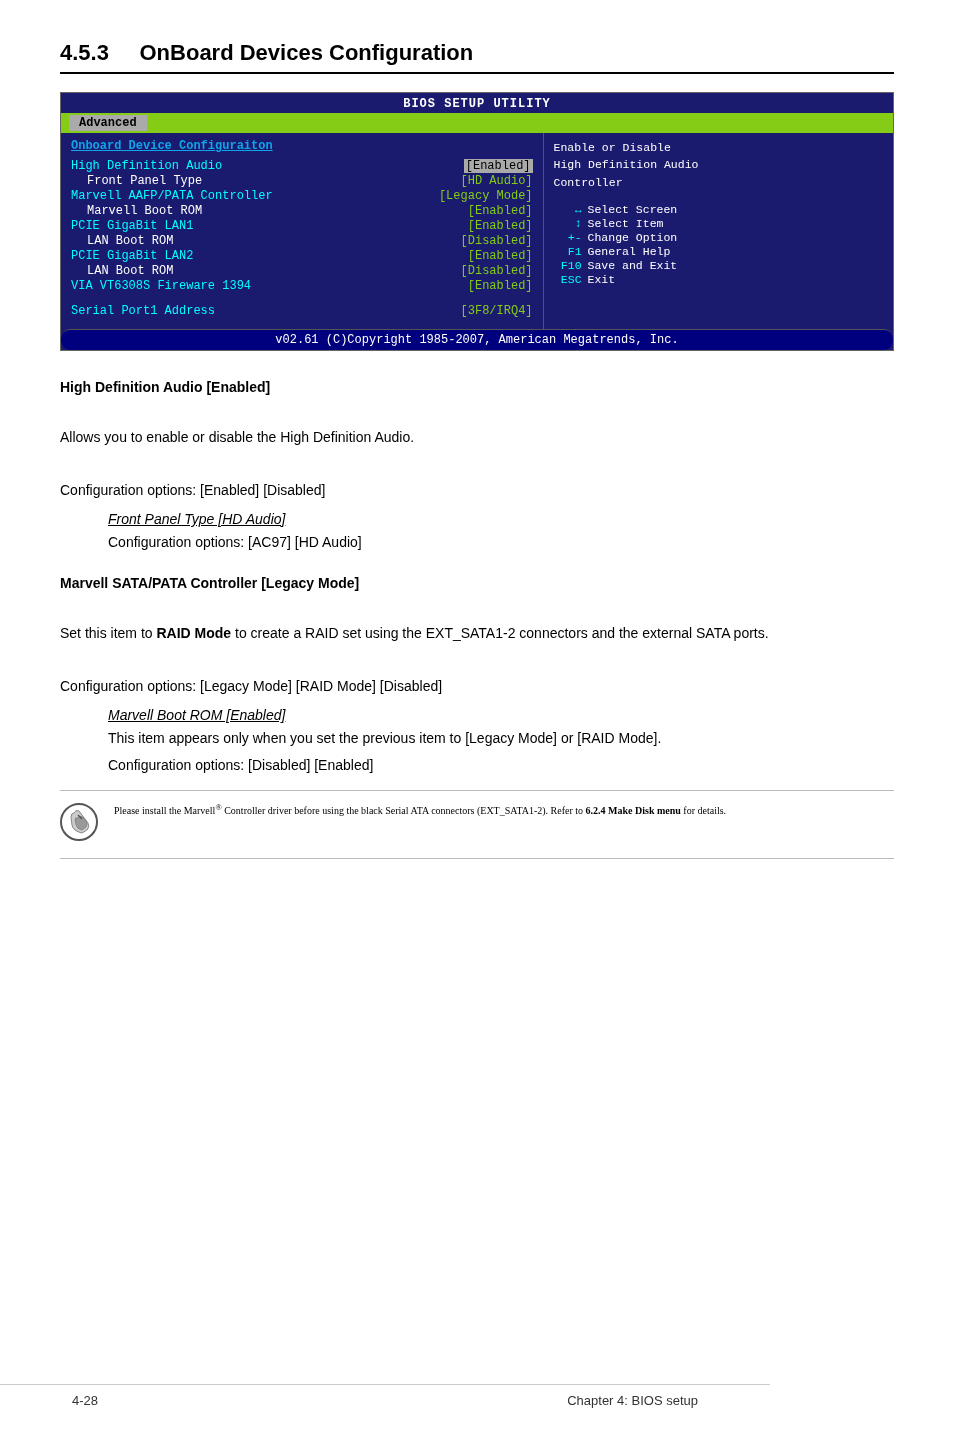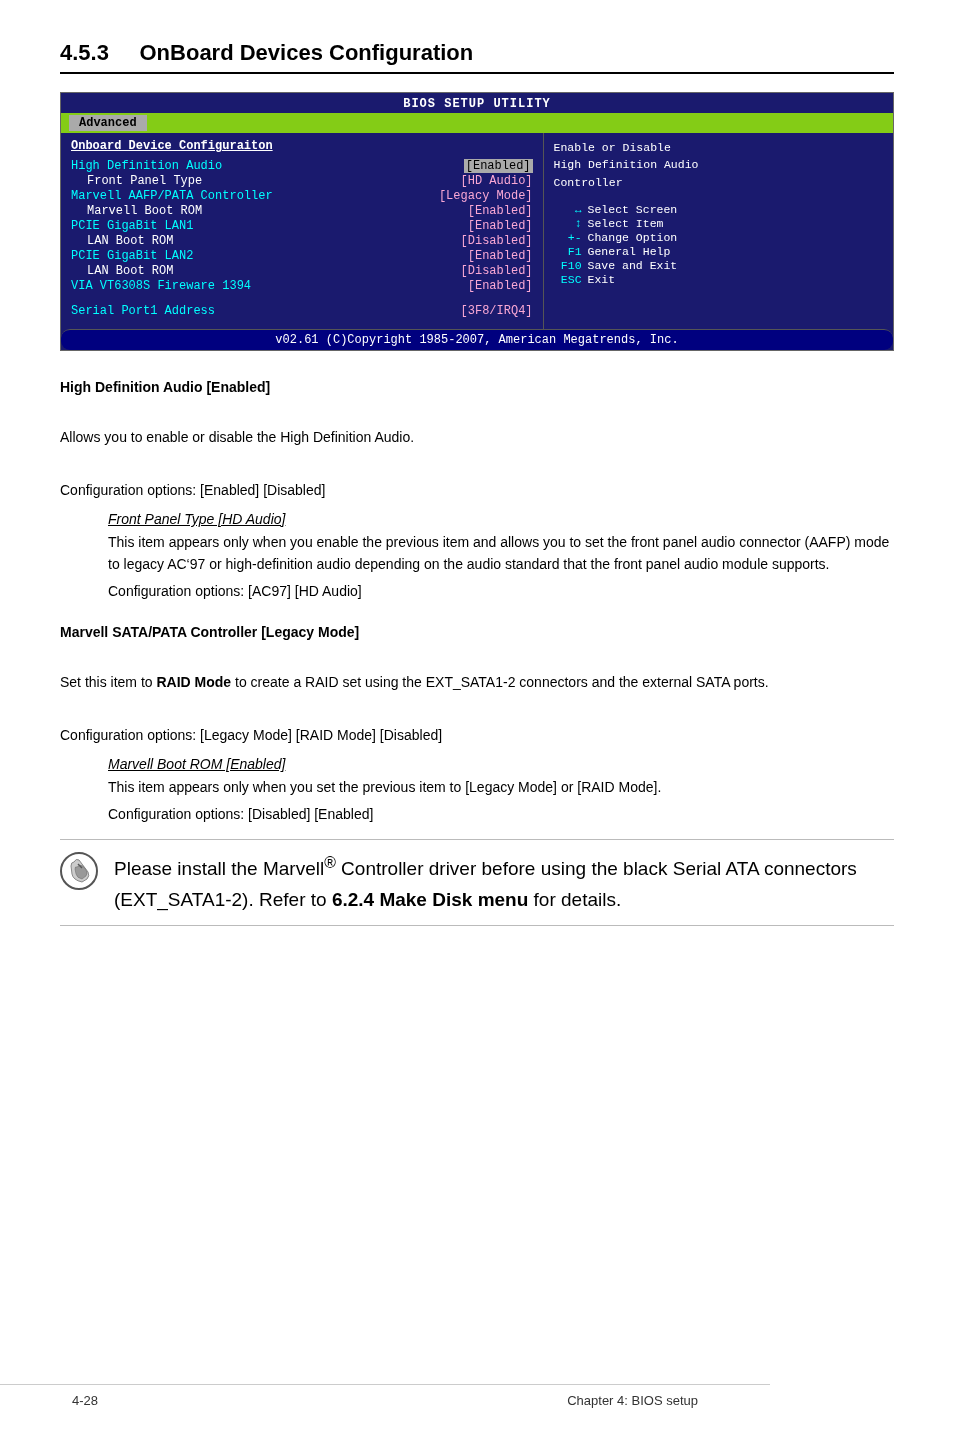--- a/index.html
+++ b/index.html
@@ -62,38 +62,38 @@
       padding: 6px 10px 10px 10px;
       border-right: 1px solid #555;
     }
     .bios-right {
       flex: 1;
       padding: 6px 10px 10px 10px;
     }
     .bios-section-label {
       font-weight: bold;
       margin-bottom: 6px;
-      color: #ffffff;
+      color: #0ea5e9;
       text-decoration: underline;
     }
     .bios-item-row {
       display: flex;
       justify-content: space-between;
       margin-bottom: 1px;
     }
     .bios-item-label {
       color: #00ffff;
       white-space: nowrap;
     }
     .bios-item-label.indent {
       padding-left: 16px;
       color: #fff;
     }
     .bios-item-value {
-      color: #f9a8d4;
+      color: #84cc16;
       white-space: nowrap;
     }
     .bios-item-value.active {
       background: #aaa;
       color: #000;
       padding: 0 2px;
     }
     .bios-spacer { height: 10px; }
     .bios-help-text {
       color: #fff;
@@ -170,22 +170,23 @@
       padding: 10px 0;
       margin-top: 14px;
       gap: 14px;
     }
     .note-icon {
       flex: 0 0 40px;
       font-size: 28px;
       margin-top: 2px;
     }
     .note-text {
-      font-size: 19px;
+      font-size: 10px;
       line-height: 1.6;
+      font-family: Liberation Serif, serif;
     }
 
     
     .page-footer {
       position: fixed;
       bottom: 30px;
       left: 0;
       right: 0;
       width: 770px;
       display: flex;
@@ -293,21 +294,20 @@
 </div>
 
 <div class="content-section">
   <div class="content-heading">
     <span>High Definition Audio [Enabled]</span>
   </div>
   <div class="content-para">Allows you to enable or disable the High Definition Audio.</div>
   <div class="content-para">Configuration options: [Enabled] [Disabled]</div>
   <div class="content-indent">
     <div class="content-subheading">Front Panel Type [HD Audio]</div>
-    <div class="content-subpara">This item appears only when you enable the previous item and allows you to set the front panel audio connector (AAFP) mode to legacy AC‘97 or high-definition audio depending on the audio standard that the front panel audio module supports.</div>
     <div class="content-subpara">Configuration options: [AC97] [HD Audio]</div>
   </div>
 </div>
 
 <div class="content-section">
   <div class="content-heading">
     <span>Marvell SATA/PATA Controller [Legacy Mode]</span>
   </div>
   <div class="content-para">
     Set this item to <strong>RAID Mode</strong> to create a RAID set using the EXT_SATA1-2 connectors and the external SATA ports.

